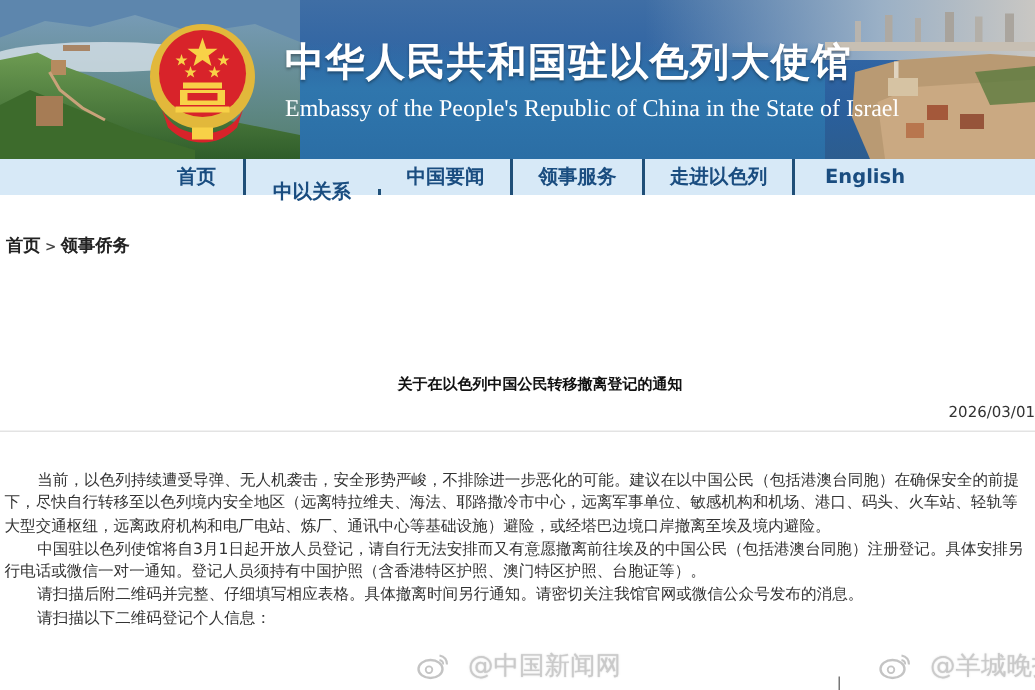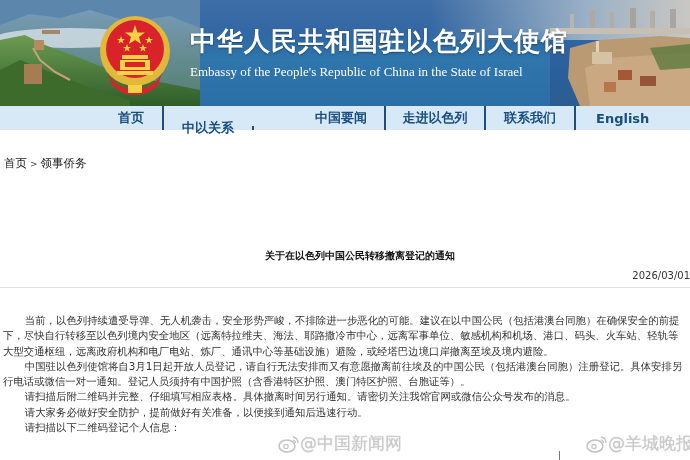--- a/index.html
+++ b/index.html
@@ -30,38 +30,39 @@
     .emblem {
       position: absolute; left: 96px; top: 15px; width: 78px; height: 82px;
     }
     .title-cn {
       position: absolute; left: 190px; top: 24px; color: #ffffff;
       font-size: 26px; font-weight: bold; letter-spacing: 1px; white-space: nowrap;
       text-shadow: 0 1px 2px rgba(0,0,0,0.35);
     }
     .title-en {
       position: absolute; left: 190px; top: 64px; color: #ffffff;
-      font-family: "Liberation Serif", "DejaVu Serif", serif; font-size: 13px; white-space: nowrap;
+      font-family: "Liberation Serif", "DejaVu Serif", serif; font-size: 16px; white-space: nowrap;
     }
     
     .nav {
       position: absolute; left: 0; top: 106px; width: 690px; height: 24px;
       background: #d7e9f7; display: flex; align-items: stretch;
     }
     .nav-spacer { width: 100px; }
     .nav-item {
       display: flex; align-items: center; justify-content: center;
       color: #1a4d80; font-weight: bold; font-size: 13px; white-space: nowrap;
       border-right: 2px solid #1f4f78; cursor: pointer;
     }
     .nav-item:last-child { border-right: none; justify-content: flex-start; padding-left: 20px; }
     
     .breadcrumb {
       position: absolute; left: 4px; top: 156px; font-size: 11.5px; color: #222;
       white-space: nowrap;
+      font-weight: bold;
     }
     .breadcrumb a { color: #222; text-decoration: none; cursor: pointer; }
     .crumb-sep { color: #444; margin: 0 3px; font-size: 9px; }
     
     .article-title {
       position: absolute; left: 0; width: 690px; top: 249px; text-align: center;
       font-size: 10px; font-weight: bold; color: #111; padding-left: 15px;
     }
     .article-date {
       position: absolute; left: 0; width: 690px; top: 270px; text-align: right;
@@ -71,21 +72,21 @@
       position: absolute; left: 0; width: 690px; top: 287px; height: 1px; background: #e3e3e3;
     }
     .body-text {
       position: absolute; left: 3px; top: 313px; width: 684px;
       font-size: 10.4px; color: #333; line-height: 15.3px;
     }
     .body-text p { margin: 0; text-indent: 2.1em; }
     
     .wm {
       position: absolute; color: rgba(200,200,200,0.85); font-size: 17px; white-space: nowrap;
-      display: flex; align-items: center; gap: 0;
+      display: flex; align-items: center; gap: 12px;
       text-shadow: 0 0 1px rgba(150,150,150,0.5);
     }
     .wm-1 { left: 278px; top: 432px; }
     .wm-2 { left: 586px; top: 432px; }
     .vbar { position: absolute; left: 559px; top: 451px; width: 1px; height: 9px; background: #777; }
   </style>
 </head>
 <body>
 
 <div class="banner">
@@ -150,39 +151,38 @@
   </svg>
 
   <div class="title-cn">中华人民共和国驻以色列大使馆</div>
   <div class="title-en">Embassy of the People's Republic of China in the State of Israel</div>
 </div>
 
 <nav class="nav">
   <div class="nav-spacer"></div>
   <div class="nav-item" style="width:62px;">首页</div>
   <div class="nav-item" style="width:88px;margin-top:20px;">中以关系</div>
-  <div class="nav-item" style="width:86px;margin-left:44px;">中国要闻</div>
+  <div class="nav-item" style="width:86px;">中国要闻</div>
+  <div class="nav-item" style="width:86px;">领事服务</div>
   <div class="nav-item" style="width:98px;">走进以色列</div>
-  <div class="nav-item" style="width:88px;">联系我们</div>
   <div class="nav-item" style="flex:1;">English</div>
 </nav>
 
 <div class="breadcrumb">
   <a>首页</a><span class="crumb-sep">&gt;</span><a>领事侨务</a>
 </div>
 
 <div class="article-title">关于在以色列中国公民转移撤离登记的通知</div>
 <div class="article-date">2026/03/01</div>
 <div class="divider"></div>
 
 <div class="body-text">
   <p>当前，以色列持续遭受导弹、无人机袭击，安全形势严峻，不排除进一步恶化的可能。建议在以中国公民（包括港澳台同胞）在确保安全的前提下，尽快自行转移至以色列境内安全地区（远离特拉维夫、海法、耶路撒冷市中心，远离军事单位、敏感机构和机场、港口、码头、火车站、轻轨等大型交通枢纽，远离政府机构和电厂电站、炼厂、通讯中心等基础设施）避险，或经塔巴边境口岸撤离至埃及境内避险。</p>
   <p>中国驻以色列使馆将自3月1日起开放人员登记，请自行无法安排而又有意愿撤离前往埃及的中国公民（包括港澳台同胞）注册登记。具体安排另行电话或微信一对一通知。登记人员须持有中国护照（含香港特区护照、澳门特区护照、台胞证等）。</p>
   <p>请扫描后附二维码并完整、仔细填写相应表格。具体撤离时间另行通知。请密切关注我馆官网或微信公众号发布的消息。</p>
-  <p>请大家务必做好安全防护，提前做好有关准备，以便接到通知后迅速行动。</p>
   <p>请扫描以下二维码登记个人信息：</p>
 </div>
 
 <div class="vbar"></div>
 
 <div class="wm wm-1">
   <svg width="22" height="18" viewBox="0 0 22 18">
     <ellipse cx="9" cy="11" rx="8" ry="6" fill="none" stroke="rgba(190,190,190,0.9)" stroke-width="1.6"></ellipse>
     <circle cx="8" cy="11.5" r="2.2" fill="none" stroke="rgba(190,190,190,0.9)" stroke-width="1.2"></circle>
     <path d="M15 2 Q20 3 20 8" fill="none" stroke="rgba(190,190,190,0.9)" stroke-width="1.4"></path>

